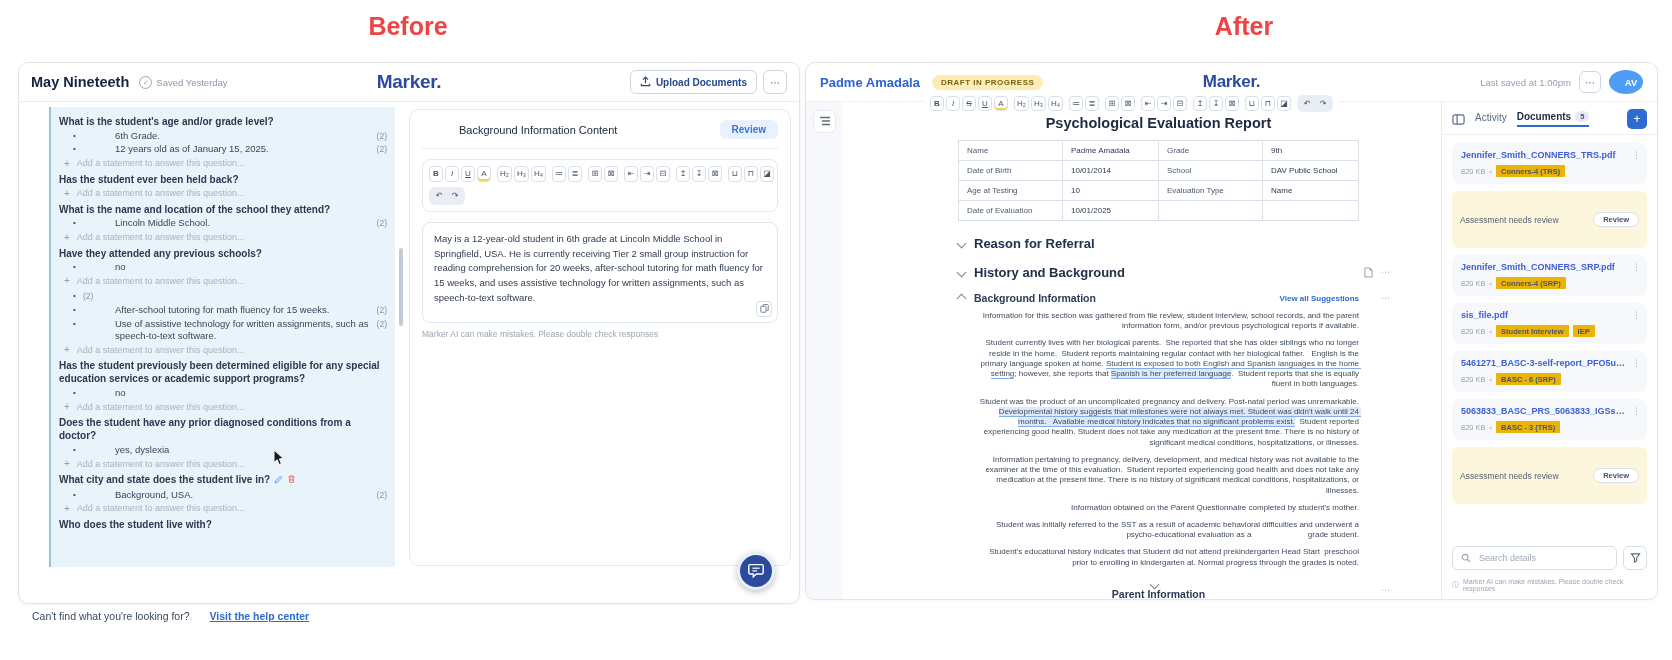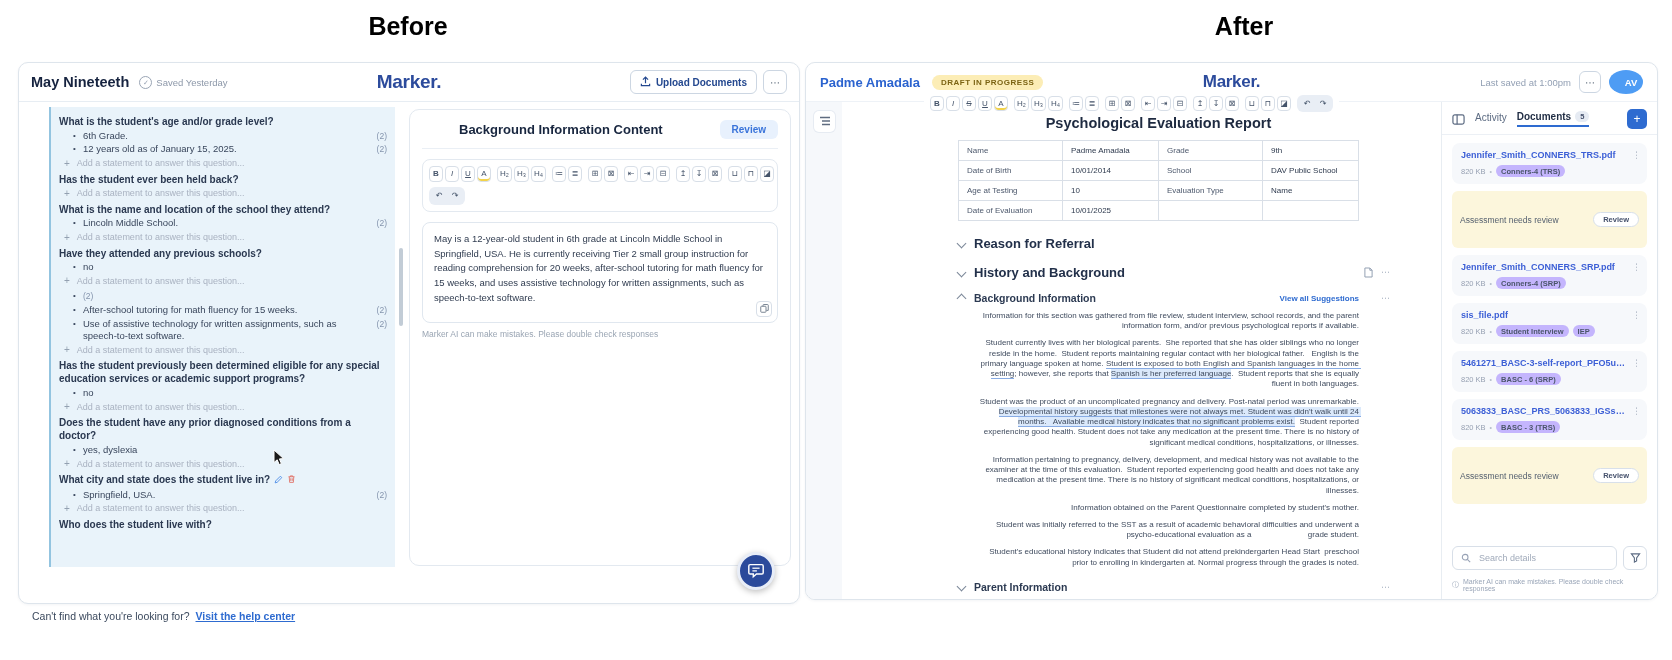--- a/index.html
+++ b/index.html
@@ -1,17 +1,17 @@
 <!DOCTYPE html>
 <html><head>
 <meta charset="utf-8">
 <style>
   html,body{margin:0;padding:0;}
   body{width:1672px;height:660px;background:#fff;font-family:"Liberation Sans",sans-serif;position:relative;overflow:hidden;color:#22304a;}
-  .cmp-title{position:absolute;top:12px;margin:0;font-size:25px;font-weight:700;color:#000000;}
+  .cmp-title{position:absolute;top:12px;margin:0;font-size:25px;font-weight:700;color:#ef4444;}
   .t-before{left:0;width:816px;text-align:center;}
   .t-after{left:816px;width:856px;text-align:center;}
 
   .panel{position:absolute;background:#fff;border:1px solid #dee5ec;border-radius:10px;box-shadow:0 1px 3px rgba(20,40,80,.05);}
   .before-panel{left:18px;top:62px;width:780px;height:540px;}
   .after-panel{left:805px;top:62px;width:851px;height:536px;overflow:hidden;}
 
   
   .b-header{height:38px;display:flex;align-items:center;padding:0 12px;border-bottom:1px solid #e7edf3;position:relative;}
   .b-title{font-size:14.5px;font-weight:700;color:#16233f;}
@@ -23,45 +23,45 @@
   .btn-outline{display:flex;align-items:center;gap:5px;height:24px;padding:0 9px;border:1px solid #ccd6e2;border-radius:6px;background:#fff;font-size:10px;font-weight:700;color:#24488f;font-family:inherit;}
   .btn-sq{width:24px;height:24px;border:1px solid #ccd6e2;border-radius:6px;background:#fff;color:#5a6878;font-size:10px;display:flex;align-items:center;justify-content:center;font-family:inherit;}
   .btn-sq.small{width:22px;height:22px;}
 
   
   .q-list{position:absolute;left:30px;top:44px;width:346px;height:460px;background:#e9f3fa;border-left:2px solid #93c4e0;padding:4px 8px;box-sizing:border-box;overflow:hidden;}
   .q-text{font-size:10px;font-weight:700;color:#2a3850;line-height:1.3;margin:4px 0 1px;}
   .q-icon{display:inline-block;margin-left:4px;vertical-align:-1px;}
   .st-row{display:flex;align-items:flex-start;padding-left:14px;margin:1.5px 0;}
   .st-bullet{width:10px;color:#3c4a61;font-size:8px;line-height:1.5;flex:none;}
-  .st-text{flex:1;font-size:9.5px;color:#39465c;line-height:1.3;padding-right:6px;}
+  .st-text{flex:1;font-size:9.5px;color:#39465c;line-height:1.3;padding-right:6px;margin-left:32px;}
   .st-count{font-size:8.5px;color:#8494ad;white-space:nowrap;padding-top:1px;}
   .add-row{display:flex;align-items:center;gap:7px;padding-left:5px;margin:2px 0 4px;color:#a9b2c1;font-size:9px;}
   .add-plus{color:#93a0b1;font-size:10px;}
   .b-scrollbar{position:absolute;left:380px;top:185px;width:4px;height:78px;background:#c2ccd6;border-radius:2px;}
 
   
   .b-card{position:absolute;left:390px;top:46px;right:8px;bottom:37px;border:1px solid #e3e9f0;border-radius:10px;background:#fff;padding:10px 12px;box-sizing:border-box;}
   .b-card-head{display:flex;align-items:center;padding-bottom:9px;border-bottom:1px solid #eaeff5;}
-  .b-card-title{font-size:13px;font-weight:700;color:#18263f;padding-left:37px;}
+  .b-card-title{font-size:11px;font-weight:400;color:#18263f;padding-left:37px;}
   .review-pill{margin-left:auto;background:#e8f1fd;color:#3a74da;font-size:10px;font-weight:700;padding:4px 12px;border-radius:6px;border:none;font-family:inherit;}
   .tb-box{margin-top:10px;border:1px solid #e3e9f0;border-radius:8px;padding:6px;}
   .tb-row{display:flex;gap:6px;align-items:center;}
   .tb-row + .tb-row{margin-top:5px;}
   .tb-g{display:flex;gap:2px;align-items:center;}
   .tb-btn{min-width:14px;height:16px;padding:0 2px;border:1px solid #d8dfe8;border-radius:4px;background:#fff;font-size:8px;color:#45546a;display:flex;align-items:center;justify-content:center;font-family:inherit;line-height:1;}
   .tb-g.muted{background:#e9eef5;border-radius:6px;padding:1px 3px;}
   .tb-g.muted .tb-btn{border:none;background:transparent;}
   .g-bold{font-weight:800;} .g-italic{font-style:italic;} .g-underline{text-decoration:underline;}
   .g-strikethrough{text-decoration:line-through;} .g-highlighter{box-shadow:inset 0 -2px 0 #f3d34a;}
   .b-textbox{margin-top:10px;border:1px solid #e0e7ef;border-radius:8px;padding:9px 11px 16px;position:relative;font-size:9.5px;line-height:1.55;color:#303c50;}
   .copy-btn{position:absolute;right:5px;bottom:5px;width:16px;height:16px;border:1px solid #d8dfe8;border-radius:4px;background:#fff;display:flex;align-items:center;justify-content:center;padding:0;}
   .b-disclaimer{margin-top:6px;font-size:8.5px;color:#9aa5b3;}
   .chat-btn{position:absolute;left:718px;top:489px;width:38px;height:38px;border-radius:50%;background:#2b4a9b;border:3px solid #e8edf7;display:flex;align-items:center;justify-content:center;box-shadow:0 2px 6px rgba(0,0,0,.25);box-sizing:border-box;padding:0;}
-  .before-footer{position:absolute;left:18px;top:610px;width:780px;display:flex;gap:6px;padding-left:14px;font-size:10.5px;color:#3c4a5e;box-sizing:border-box;}
+  .before-footer{position:absolute;left:18px;top:610px;width:780px;display:flex;gap:20px;padding-left:14px;font-size:10.5px;color:#3c4a5e;box-sizing:border-box;}
   .help-link{color:#2e6bd0;font-weight:700;text-decoration:underline;font-size:10.5px;}
   .cursor{position:absolute;left:254px;top:386px;z-index:9;}
 
   
   .a-header{height:38px;display:flex;align-items:center;padding:0 14px;position:relative;z-index:5;background:#fff;border-bottom:1px solid #eef2f7;border-radius:10px 10px 0 0;}
   .a-title{font-size:13px;font-weight:700;color:#2b63cf;}
   .draft-badge{margin-left:12px;background:#fcedb6;color:#7c6414;font-size:8px;font-weight:700;letter-spacing:.5px;padding:3px 9px;border-radius:9px;}
   .a-right{margin-left:auto;display:flex;align-items:center;gap:8px;}
   .last-saved{font-size:9.5px;color:#93a0b4;}
   .avatar{width:24px;height:24px;border-radius:50%;background:#4e9cf4;color:#fff;font-size:9.5px;font-weight:700;display:flex;align-items:center;justify-content:center;padding-left:10px;}
@@ -75,21 +75,21 @@
   .a-doc{position:absolute;left:36px;right:216px;top:0;bottom:0;background:#fff;padding:14px 82px 4px 116px;overflow:hidden;}
   .doc-title{font-size:14.5px;font-weight:700;color:#1e2a40;text-align:center;margin:0 0 9px;}
   .info-table{width:100%;border-collapse:collapse;margin-bottom:8px;}
   .info-table td{border:1px solid #d9dfe7;font-size:8px;padding:5px 8px;}
   td.lbl{color:#4c586c;width:26%;}
   td.val{color:#2e3a4e;width:24%;}
   .sec-row{display:flex;align-items:center;position:relative;}
   .h2row{padding:7px 0;}
   .sec-h2{font-size:13px;font-weight:700;color:#22304a;}
   .subrow{padding:5px 0 4px;}
-  .subrow2{padding:6px 0;}
+  .subrow2{padding:6px 0;flex-direction:column;}
   .sec-h3{font-size:10.5px;font-weight:700;color:#2c3a52;}
   .chev{display:inline-block;width:6px;height:6px;border-left:1.4px solid #7b8798;border-bottom:1.4px solid #7b8798;margin-right:9px;flex:none;}
   .chev.down{transform:rotate(-45deg);}
   .chev.up{transform:rotate(135deg);}
   .sec-right{position:absolute;right:-32px;top:50%;transform:translateY(-50%);display:flex;align-items:center;gap:8px;}
   .view-all{margin-left:auto;font-size:8px;color:#2e6bd0;font-weight:700;}
   .dots{font-size:9px;color:#9aa6b8;letter-spacing:1px;line-height:1;}
   .doc-paragraphs{margin:3px 0 1px 17px;}
   .doc-p{font-size:8px;line-height:1.28;color:#3f4b5e;margin:0 0 7px;white-space:pre-wrap;text-align:right;}
   .mk-u{border-bottom:1px solid #87abe4;}
@@ -103,21 +103,21 @@
   .tab.active{color:#1f2c43;font-weight:700;border-bottom:2px solid #2e6bd0;display:flex;gap:4px;align-items:center;}
   .count-pill{background:#e6ebf3;border-radius:7px;font-size:7.5px;color:#44506b;padding:1px 5px;font-weight:700;}
   .add-btn{margin-left:auto;width:20px;height:20px;background:#2e6bd0;color:#fff;border:none;border-radius:5px;font-size:12px;display:flex;align-items:center;justify-content:center;font-family:inherit;}
   .side-toggle{display:flex;align-items:center;}
   .cards{flex:1;padding:8px 10px;display:flex;flex-direction:column;gap:7px;overflow:hidden;}
   .doc-card{background:#f6f8fb;border-radius:8px;padding:7px 9px;position:relative;}
   .doc-card-name{font-size:9px;font-weight:700;color:#3c5fd6;white-space:nowrap;overflow:hidden;text-overflow:ellipsis;padding-right:10px;}
   .doc-card-meta{display:flex;align-items:center;gap:4px;margin-top:5px;flex-wrap:nowrap;}
   .size{font-size:7.5px;color:#97a1b3;white-space:nowrap;}
   .metadot{font-size:7px;color:#b6bfcc;}
-  .badge{background:#c4b5fd;border-radius:6px;font-size:7.5px;color:#4a556a;padding:1.5px 5px;font-weight:600;white-space:nowrap;}
+  .badge{background:#eab308;border-radius:1px;font-size:7.5px;color:#4a556a;padding:1.5px 5px;font-weight:600;white-space:nowrap;}
   .kebab{position:absolute;right:6px;top:7px;color:#a3adbd;font-size:9px;}
   .banner{background:#fcf6dc;border-radius:6px;padding:21px 8px;display:flex;align-items:center;}
   .banner-text{font-size:8.5px;color:#55606f;}
   .review-btn{margin-left:auto;background:#fff;border:1px solid #d8e0ea;border-radius:9px;font-size:7.5px;color:#44506b;padding:2px 9px;font-weight:600;font-family:inherit;}
   .side-search{display:flex;gap:6px;padding:8px 10px 4px;align-items:center;}
   .search-box{flex:1;display:flex;align-items:center;gap:6px;border:1px solid #d8dfe8;border-radius:6px;height:24px;padding:0 8px;box-sizing:border-box;}
   .search-box input{border:none;outline:none;flex:1;font-size:9px;color:#33415a;font-family:inherit;background:transparent;min-width:0;}
   .search-box input::placeholder{color:#a0aaba;}
   .filter-btn{width:24px;height:24px;border:1px solid #d8dfe8;border-radius:6px;background:#fff;display:flex;align-items:center;justify-content:center;padding:0;flex:none;}
   .side-foot{font-size:7px;color:#9aa6b8;padding:4px 10px 7px;display:flex;gap:4px;align-items:center;}
@@ -241,21 +241,21 @@
         </div>
       </div>
       <div class="q-group">
         <div class="q-text"><span>What city and state does the student live in?</span><span class="q-icon"><svg width="9" height="9" viewBox="0 0 12 12">
               <path d="M1.5 10.5 l.7-2.6 6.3-6.3 1.9 1.9-6.3 6.3z" fill="none" stroke="#4c8ce8" stroke-width="1.2"></path>
             </svg></span><span class="q-icon"><svg width="9" height="10" viewBox="0 0 12 12">
               <path d="M2 3 h8 M4.5 3 V1.8 h3 V3 M3 3 l.5 7.5 h5 L9 3 M5 5 v3.5 M7 5 v3.5" fill="none" stroke="#e06a5f" stroke-width="1.1"></path>
             </svg></span></div>
         <div class="st-row">
           <span class="st-bullet">•</span>
-          <span class="st-text">Springfield, USA.</span>
+          <span class="st-text">Background, USA.</span>
           <span class="st-count">(2)</span>
         </div>
         <div class="add-row">
           <span class="add-plus">+</span>
           <span>Add a statement to answer this question...</span>
         </div>
       </div>
       <div class="q-group">
         <div class="q-text"><span>Who does the student live with?</span></div>
       </div>

